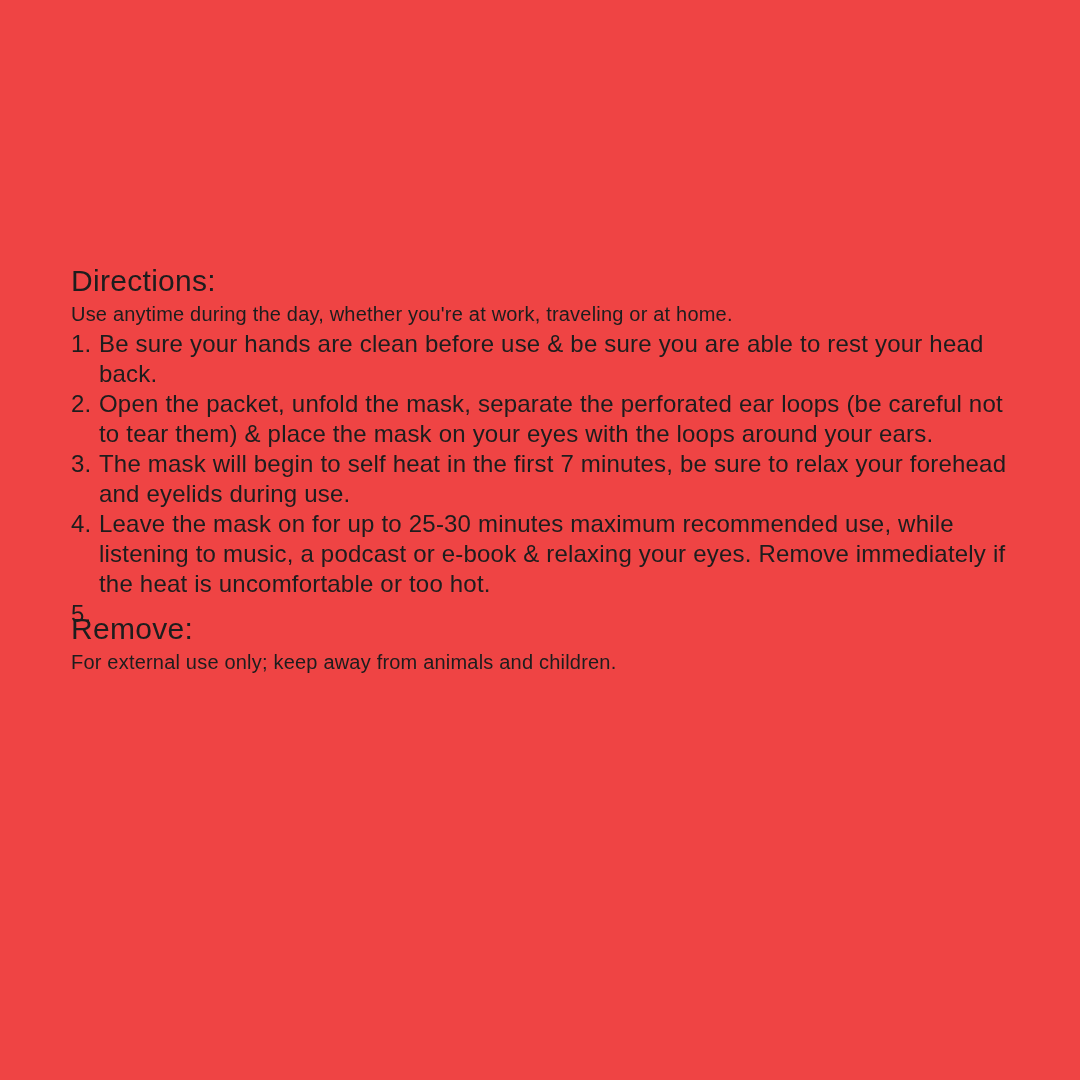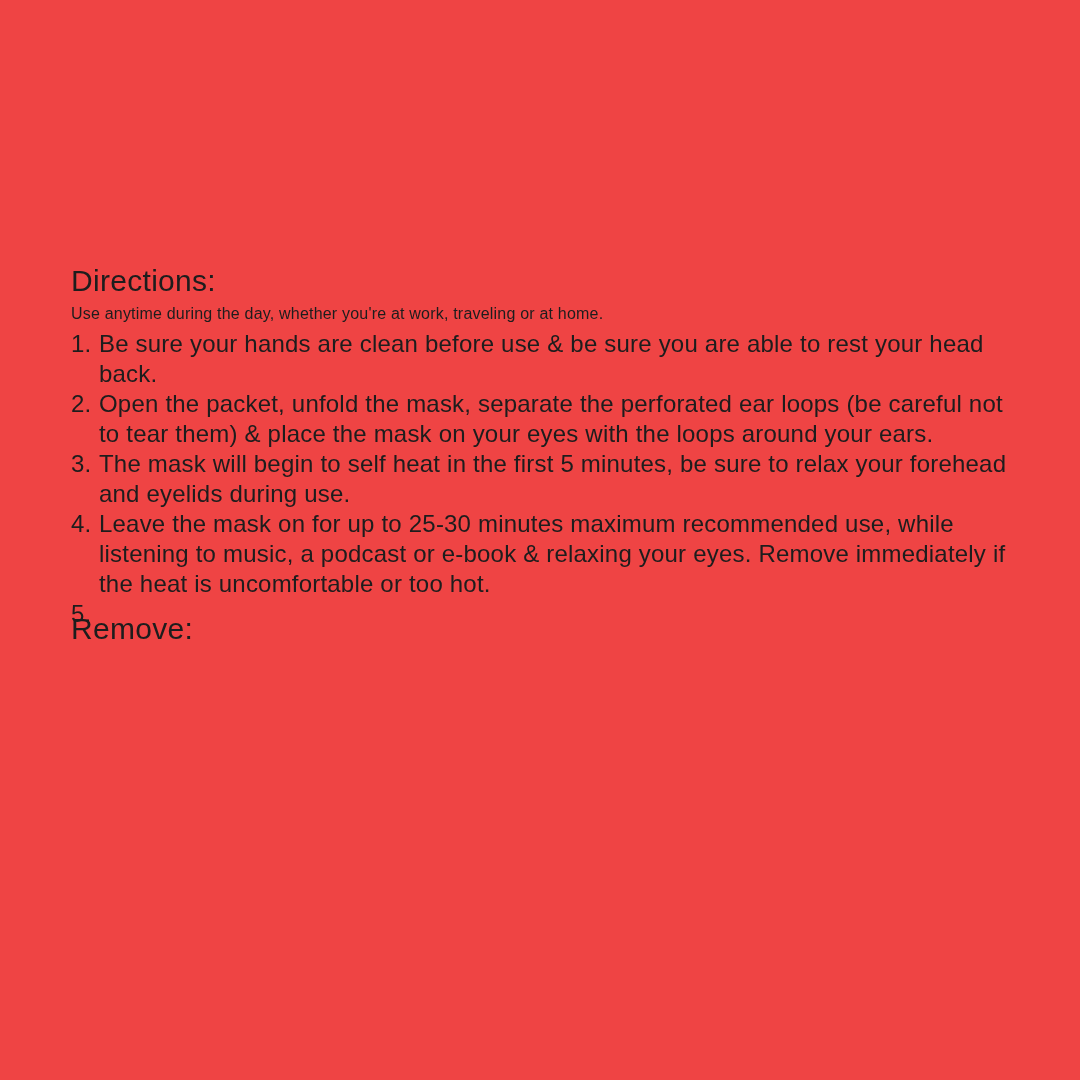--- a/index.html
+++ b/index.html
@@ -27,21 +27,21 @@
     width: 950px;
   }
   .section-heading {
     font-size: 30px;
     line-height: 36px;
     font-weight: 400;
     letter-spacing: 0.3px;
     margin: 0;
   }
   .body-text {
-    font-size: 16px;
+    font-size: 20px;
     line-height: 30px;
     letter-spacing: 0.2px;
     margin: 0;
   }
   .steps-list {
     list-style: none;
     margin: 0;
     padding: 0;
   }
   .step-item {
@@ -76,33 +76,34 @@
         <li class="step-item">
           <span class="step-number">1.</span>
           <span>Be sure your hands are clean before use &amp; be sure you are able to rest your head back.</span>
         </li>
         <li class="step-item">
           <span class="step-number">2.</span>
           <span>Open the packet, unfold the mask, separate the perforated ear loops (be careful not to tear them) &amp; place the mask on your eyes with the loops around your ears.</span>
         </li>
         <li class="step-item">
           <span class="step-number">3.</span>
-          <span>The mask will begin to self heat in the first 5 minutes, be sure to relax your forehead and eyelids during use.</span>
+          <span>The mask will begin to self heat in the first 7 minutes, be sure to relax your forehead and eyelids during use.</span>
         </li>
         <li class="step-item">
           <span class="step-number">4.</span>
           <span>Leave the mask on for up to 25-30 minutes maximum recommended use, while listening to music, a podcast or e-book &amp; relaxing your eyes. Remove immediately if the heat is uncomfortable or too hot.</span>
         </li>
         <li class="step-item">
           <span class="step-number">5.</span>
         </li>
       </ol>
     </section>
 
     <section>
     </section>
 
     <section>
       <h2 class="section-heading heading-warning">Remove:</h2>
+      <p class="body-text">For external use only; keep away from animals and children.</p>
     </section>
 
   </div>
 </div>
 
 </body></html>

